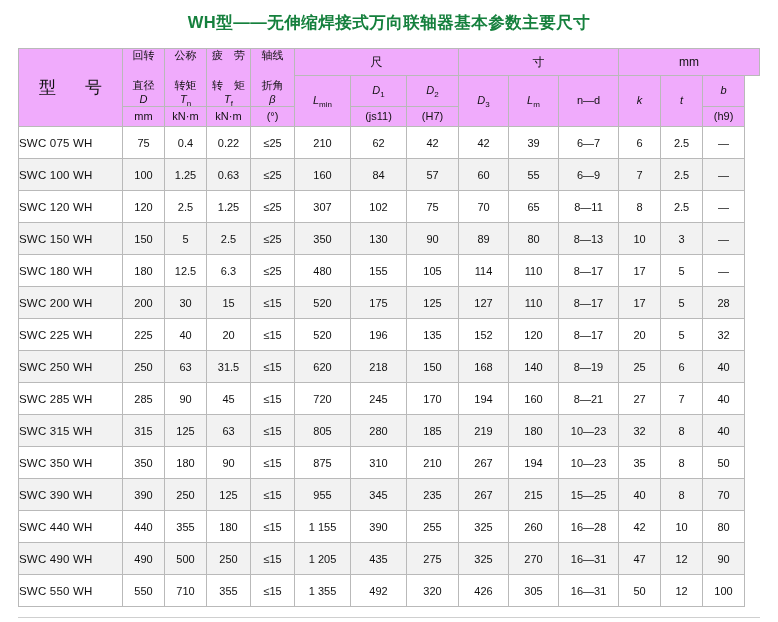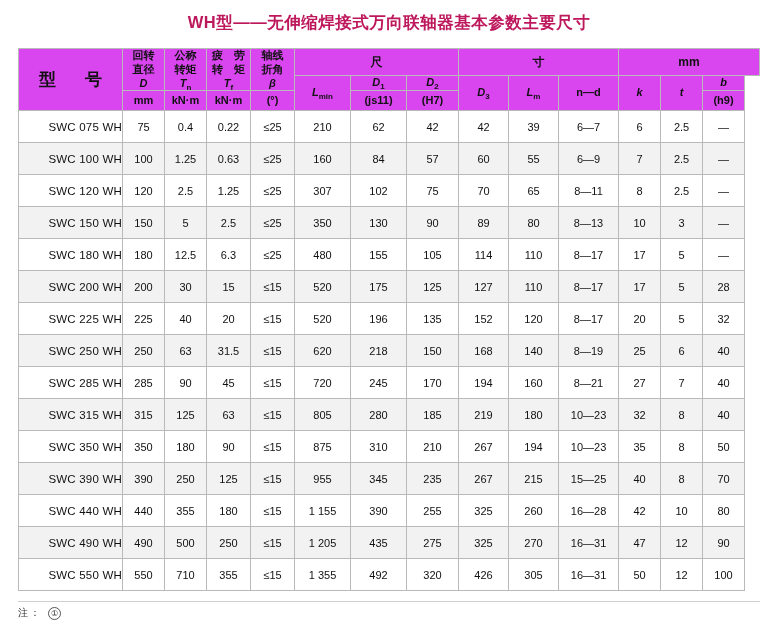--- a/index.html
+++ b/index.html
@@ -20,67 +20,67 @@
     height: 622px;
     box-sizing: border-box;
     padding: 0 18px;
   }
   .title {
     text-align: center;
     font-weight: bold;
     font-size: 16.5px;
     letter-spacing: 0.5px;
     padding: 12px 0 14px 0;
-    color: #be185d;
+    color: #15803d;
   }
   table.spec {
     border-collapse: collapse;
     width: 742px;
     margin: 0 auto;
     table-layout: fixed;
     font-size: 11px;
   }
   table.spec th, table.spec td {
     border: 1px solid #b9b9b9;
     text-align: center;
     vertical-align: middle;
     padding: 0;
     color: #111;
   }
   thead th {
-    background: #d946ef;
-    font-weight: bold;
+    background: #f0abfc;
+    font-weight: normal;
     line-height: 1.25;
     font-size: 11px;
   }
   .hdr-group {
     height: 26px;
     font-size: 12px;
   }
   .hdr-model {
     font-size: 17px;
     letter-spacing: 6px;
     text-indent: 6px;
   }
   .hdr-cell {
     padding: 3px 1px;
   }
   .hdr-cell .l1 { display: block; }
-  .hdr-cell .l2 { display: block; }
+  .hdr-cell .l2 { display: block; margin-top: 16px; }
   .hdr-cell .l3 { display: block; }
   .unit {
     background: #e9e9e9;
     font-size: 11px;
     height: 20px;
   }
   tbody tr { height: 32px; }
   tbody tr.odd td { background: #ffffff; }
   tbody tr.even td { background: #f2f2f2; }
   tbody td.model {
-    text-align: right;
+    text-align: left;
     font-size: 11.5px;
     letter-spacing: 0.2px;
   }
   sub {
     font-size: 8px;
     vertical-align: baseline;
     position: relative;
     top: 3px;
   }
   .ital { font-style: italic; }

